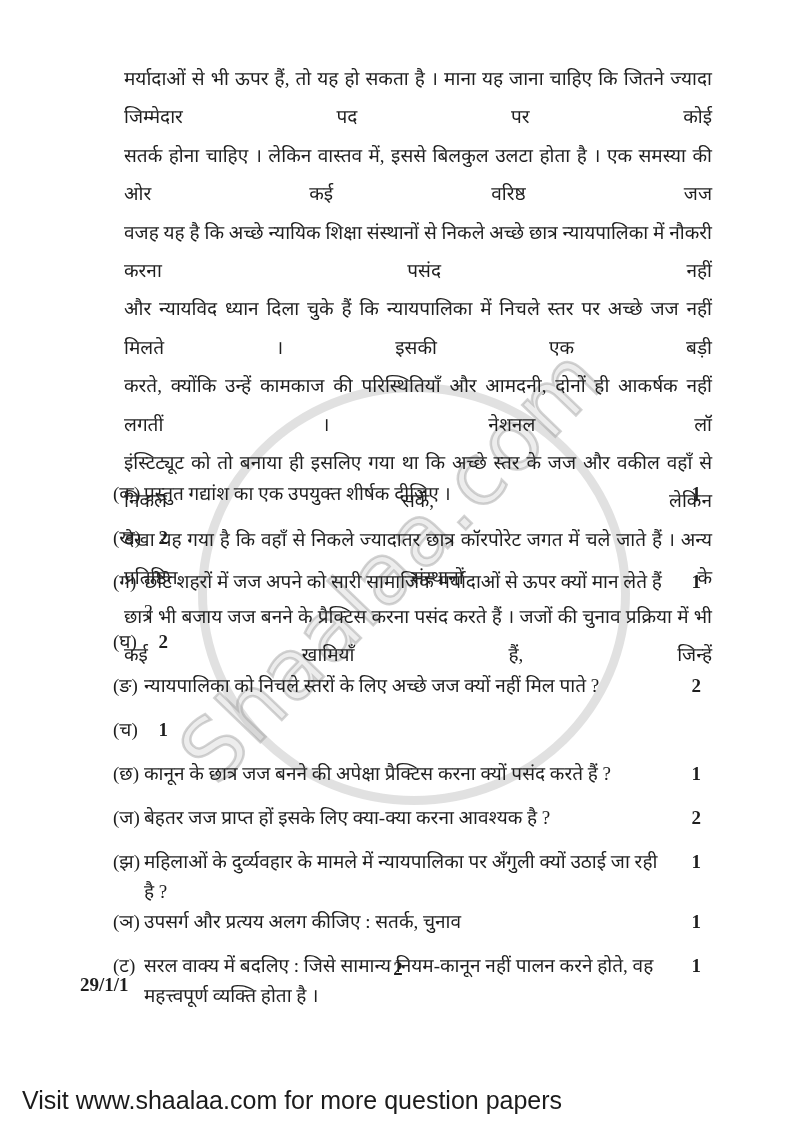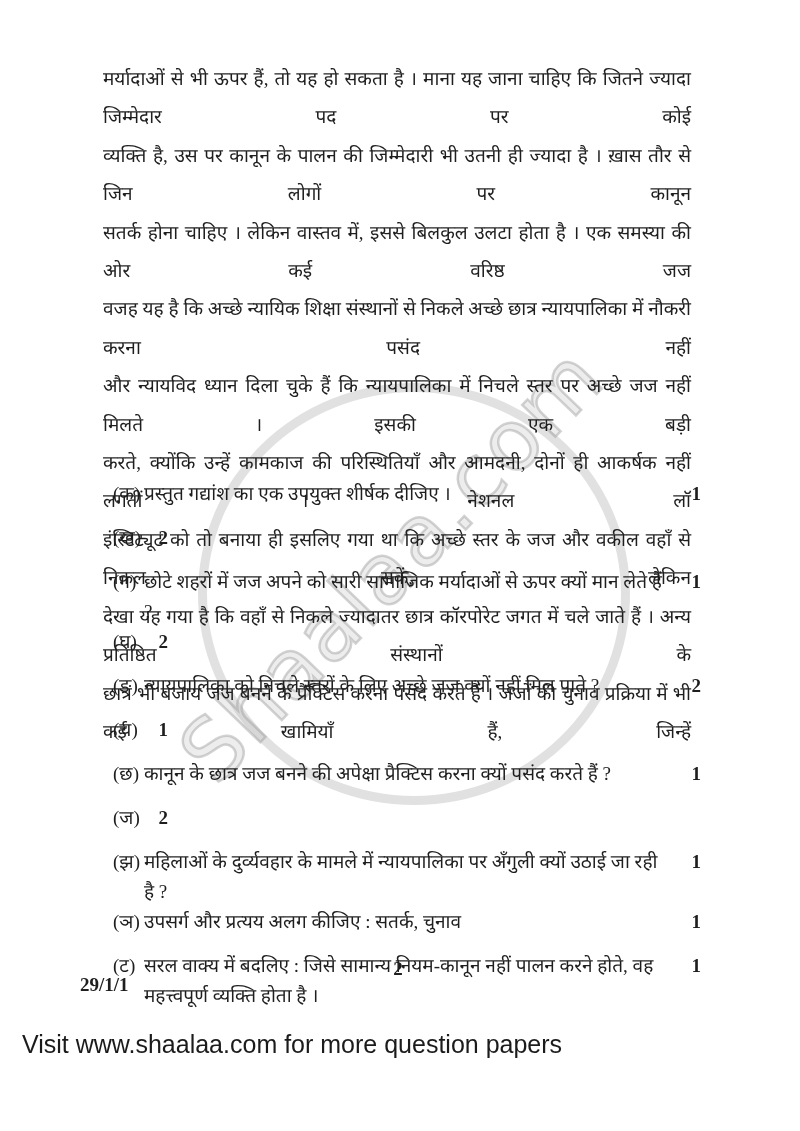--- a/index.html
+++ b/index.html
@@ -45,21 +45,21 @@
     transform: rotate(-46deg);
     transform-origin: 50% 50%;
     white-space: nowrap;
     z-index: 0;
     user-select: none;
   }
 
   
   .passage {
     position: absolute;
-    left: 103px;
+    left: 124px;
     top: 60px;
     width: 588px;
     font-size: 19px;
     line-height: 38.4px;
     z-index: 1;
   }
   .pline {
     text-align: justify;
     text-align-last: justify;
     white-space: normal;
@@ -117,39 +117,38 @@
     left: 0;
     top: 0;
     width: 796px;
     text-align: center;
   }
 
   
   .banner {
     position: absolute;
     left: 22px;
-    top: 1030px;
+    top: 1086px;
     font-family: "Liberation Sans", sans-serif;
     font-size: 25px;
     color: #1b1b1b;
     z-index: 1;
     white-space: nowrap;
   }
 </style>
 </head>
 <body>
 
 <div class="page">
 
   <div class="wm-circle"></div>
   <div class="wm-text">Shaalaa.com</div>
 
   <div class="passage">
     <div class="pline">मर्यादाओं से भी ऊपर हैं, तो यह हो सकता है । माना यह जाना चाहिए कि जितने ज्यादा जिम्मेदार पद पर कोई</div>
-    <div class="pline">व्यक्ति है, उस पर कानून के पालन की जिम्मेदारी भी उतनी ही ज्यादा है । ख़ास तौर से जिन लोगों पर कानून</div>
     <div class="pline">सतर्क होना चाहिए । लेकिन वास्तव में, इससे बिलकुल उलटा होता है । एक समस्या की ओर कई वरिष्ठ जज</div>
     <div class="pline">वजह यह है कि अच्छे न्यायिक शिक्षा संस्थानों से निकले अच्छे छात्र न्यायपालिका में नौकरी करना पसंद नहीं</div>
     <div class="pline">और न्यायविद ध्यान दिला चुके हैं कि न्यायपालिका में निचले स्तर पर अच्छे जज नहीं मिलते । इसकी एक बड़ी</div>
     <div class="pline">करते, क्योंकि उन्हें कामकाज की परिस्थितियाँ और आमदनी, दोनों ही आकर्षक नहीं लगतीं । नेशनल लॉ</div>
     <div class="pline">इंस्टिट्यूट को तो बनाया ही इसलिए गया था कि अच्छे स्तर के जज और वकील वहाँ से निकल सकें, लेकिन</div>
     <div class="pline">देखा यह गया है कि वहाँ से निकले ज्यादातर छात्र कॉरपोरेट जगत में चले जाते हैं । अन्य प्रतिष्ठित संस्थानों के</div>
     <div class="pline">छात्र भी बजाय जज बनने के प्रैक्टिस करना पसंद करते हैं । जजों की चुनाव प्रक्रिया में भी कई खामियाँ हैं, जिन्हें</div>
   </div>
 
   <div class="questions">
@@ -180,20 +179,21 @@
       <span class="qlabel">(च)</span>
       <span class="qmarks">1</span>
     </div>
     <div class="qrow">
       <span class="qlabel">(छ)</span>
       <span class="qtext">कानून के छात्र जज बनने की अपेक्षा प्रैक्टिस करना क्यों पसंद करते हैं ?</span>
       <span class="qmarks">1</span>
     </div>
     <div class="qrow">
       <span class="qlabel">(ज)</span>
+      <span class="qtext">बेहतर जज प्राप्त हों इसके लिए क्या-क्या करना आवश्यक है ?</span>
       <span class="qmarks">2</span>
     </div>
     <div class="qrow">
       <span class="qlabel">(झ)</span>
       <span class="qtext">महिलाओं के दुर्व्यवहार के मामले में न्यायपालिका पर अँगुली क्यों उठाई जा रही है ?</span>
       <span class="qmarks">1</span>
     </div>
     <div class="qrow">
       <span class="qlabel">(ञ)</span>
       <span class="qtext">उपसर्ग और प्रत्यय अलग कीजिए : सतर्क, चुनाव</span>

